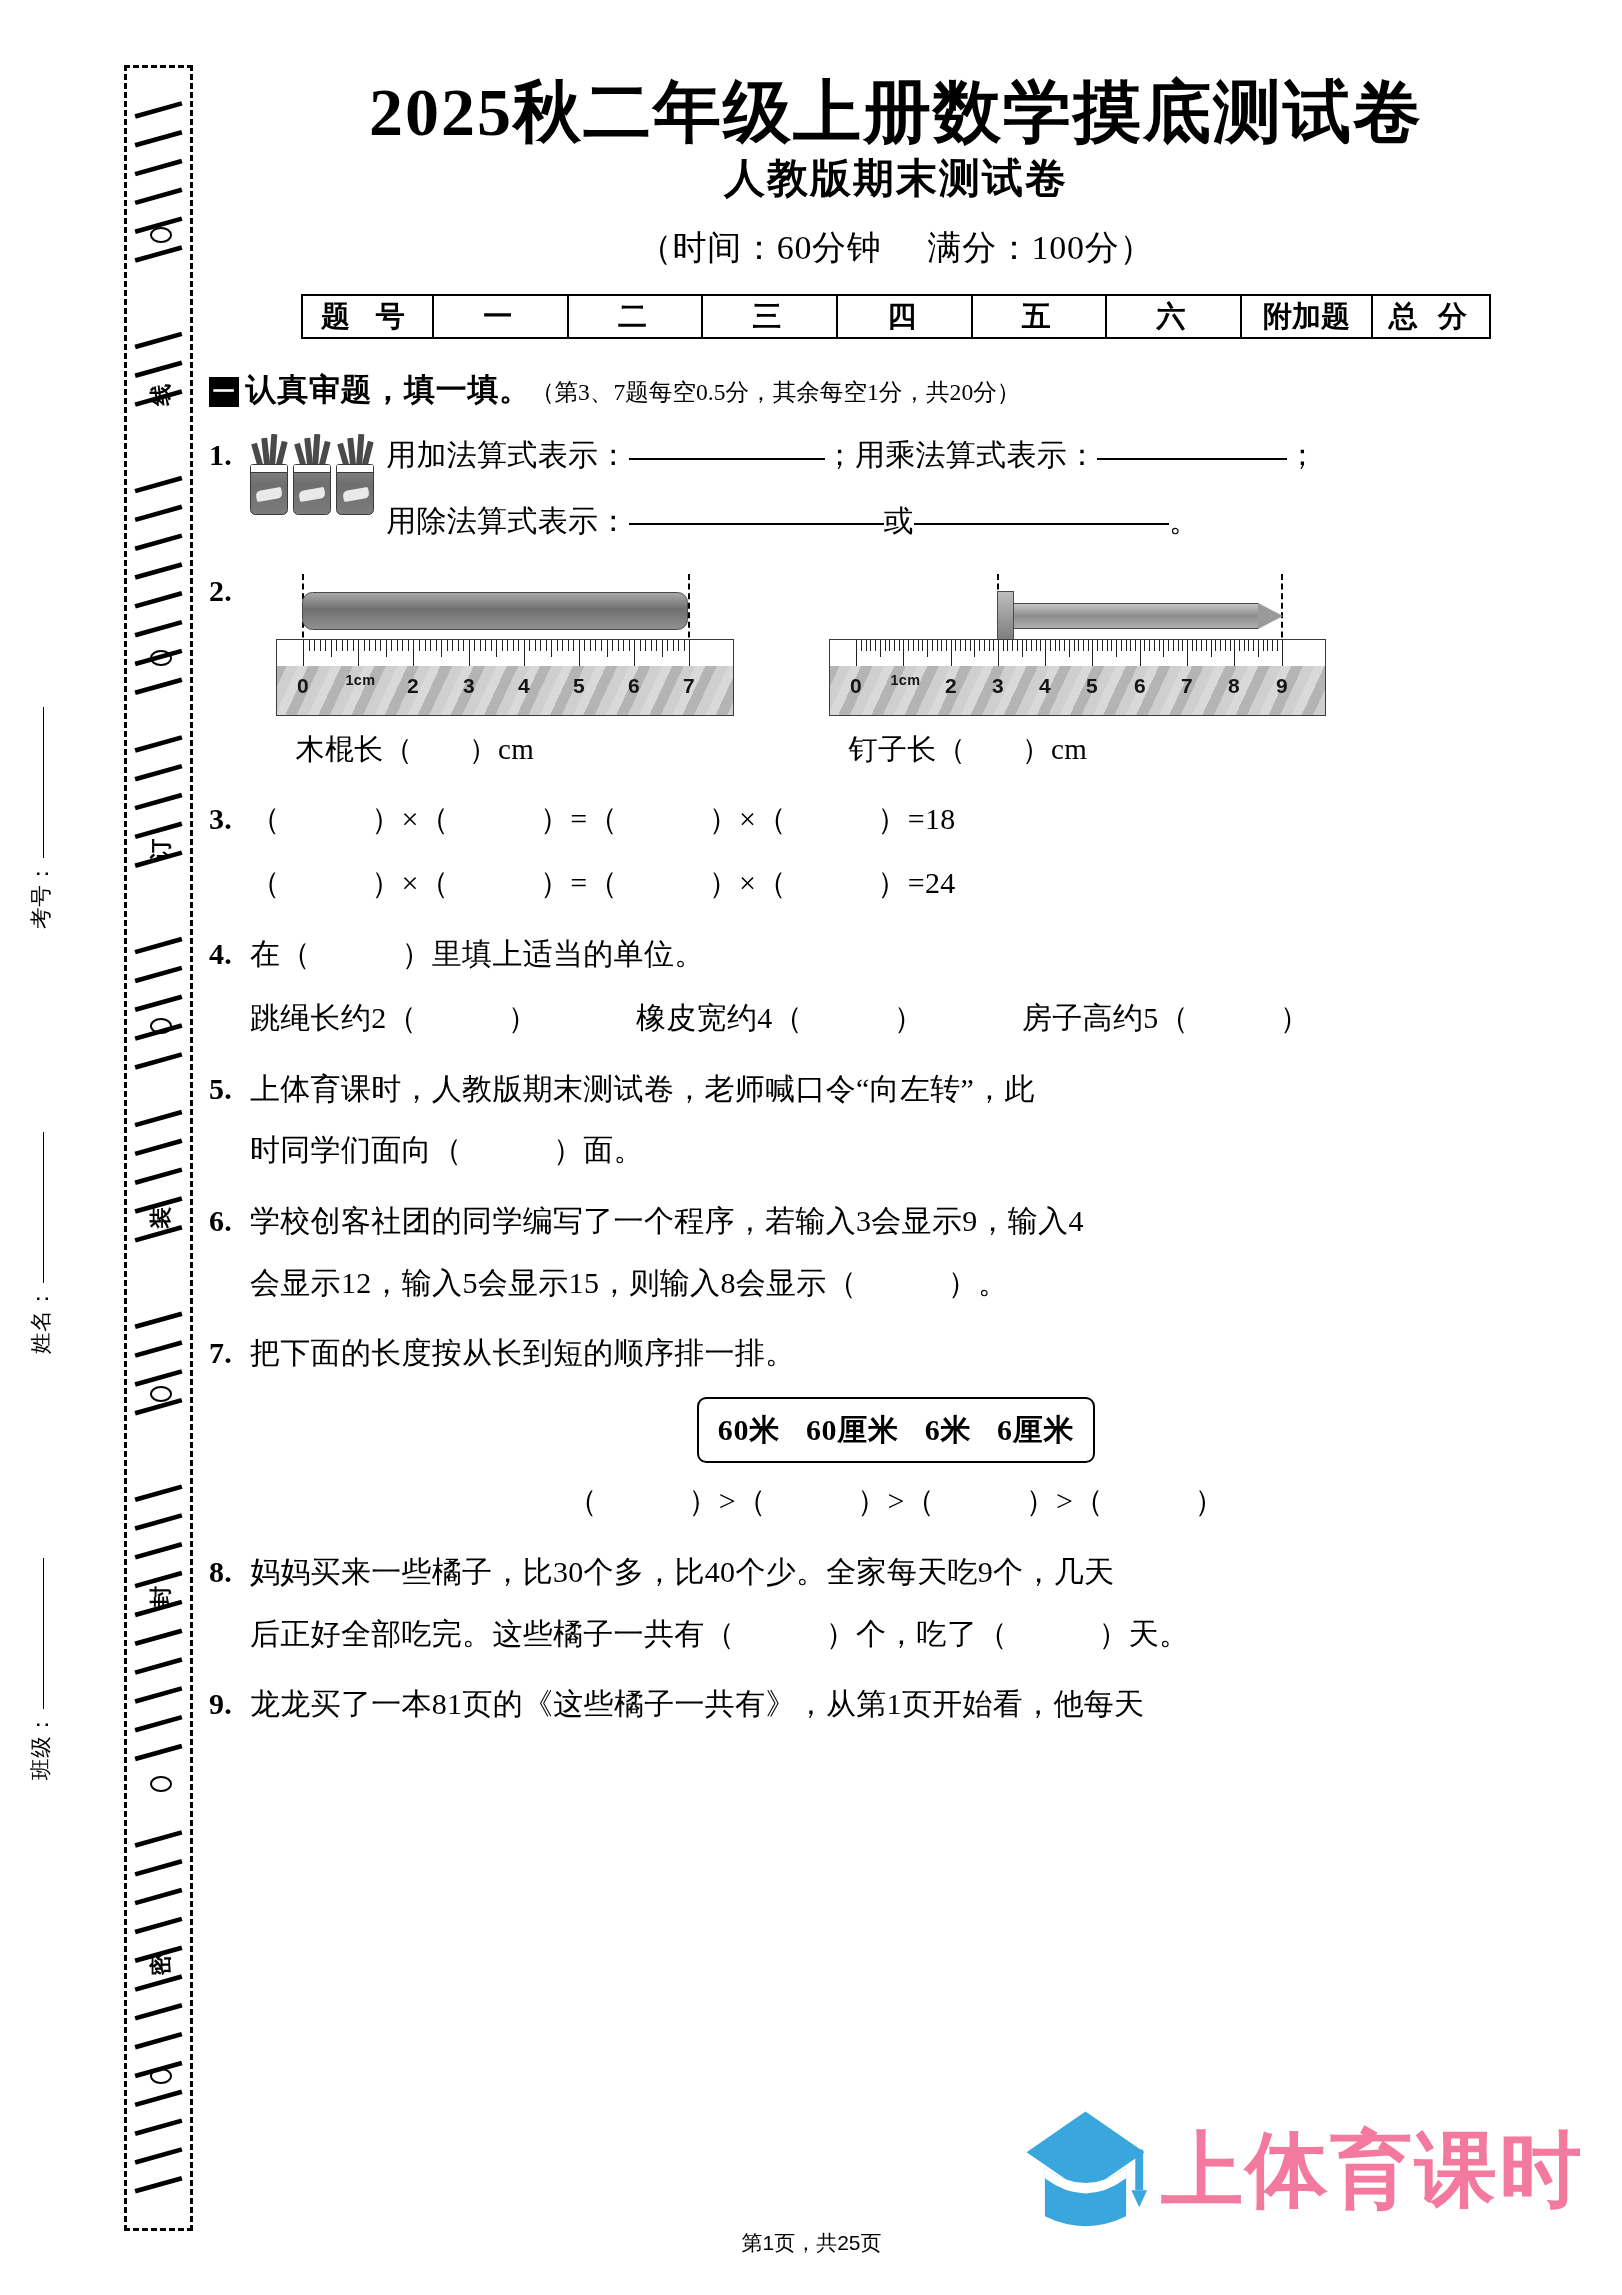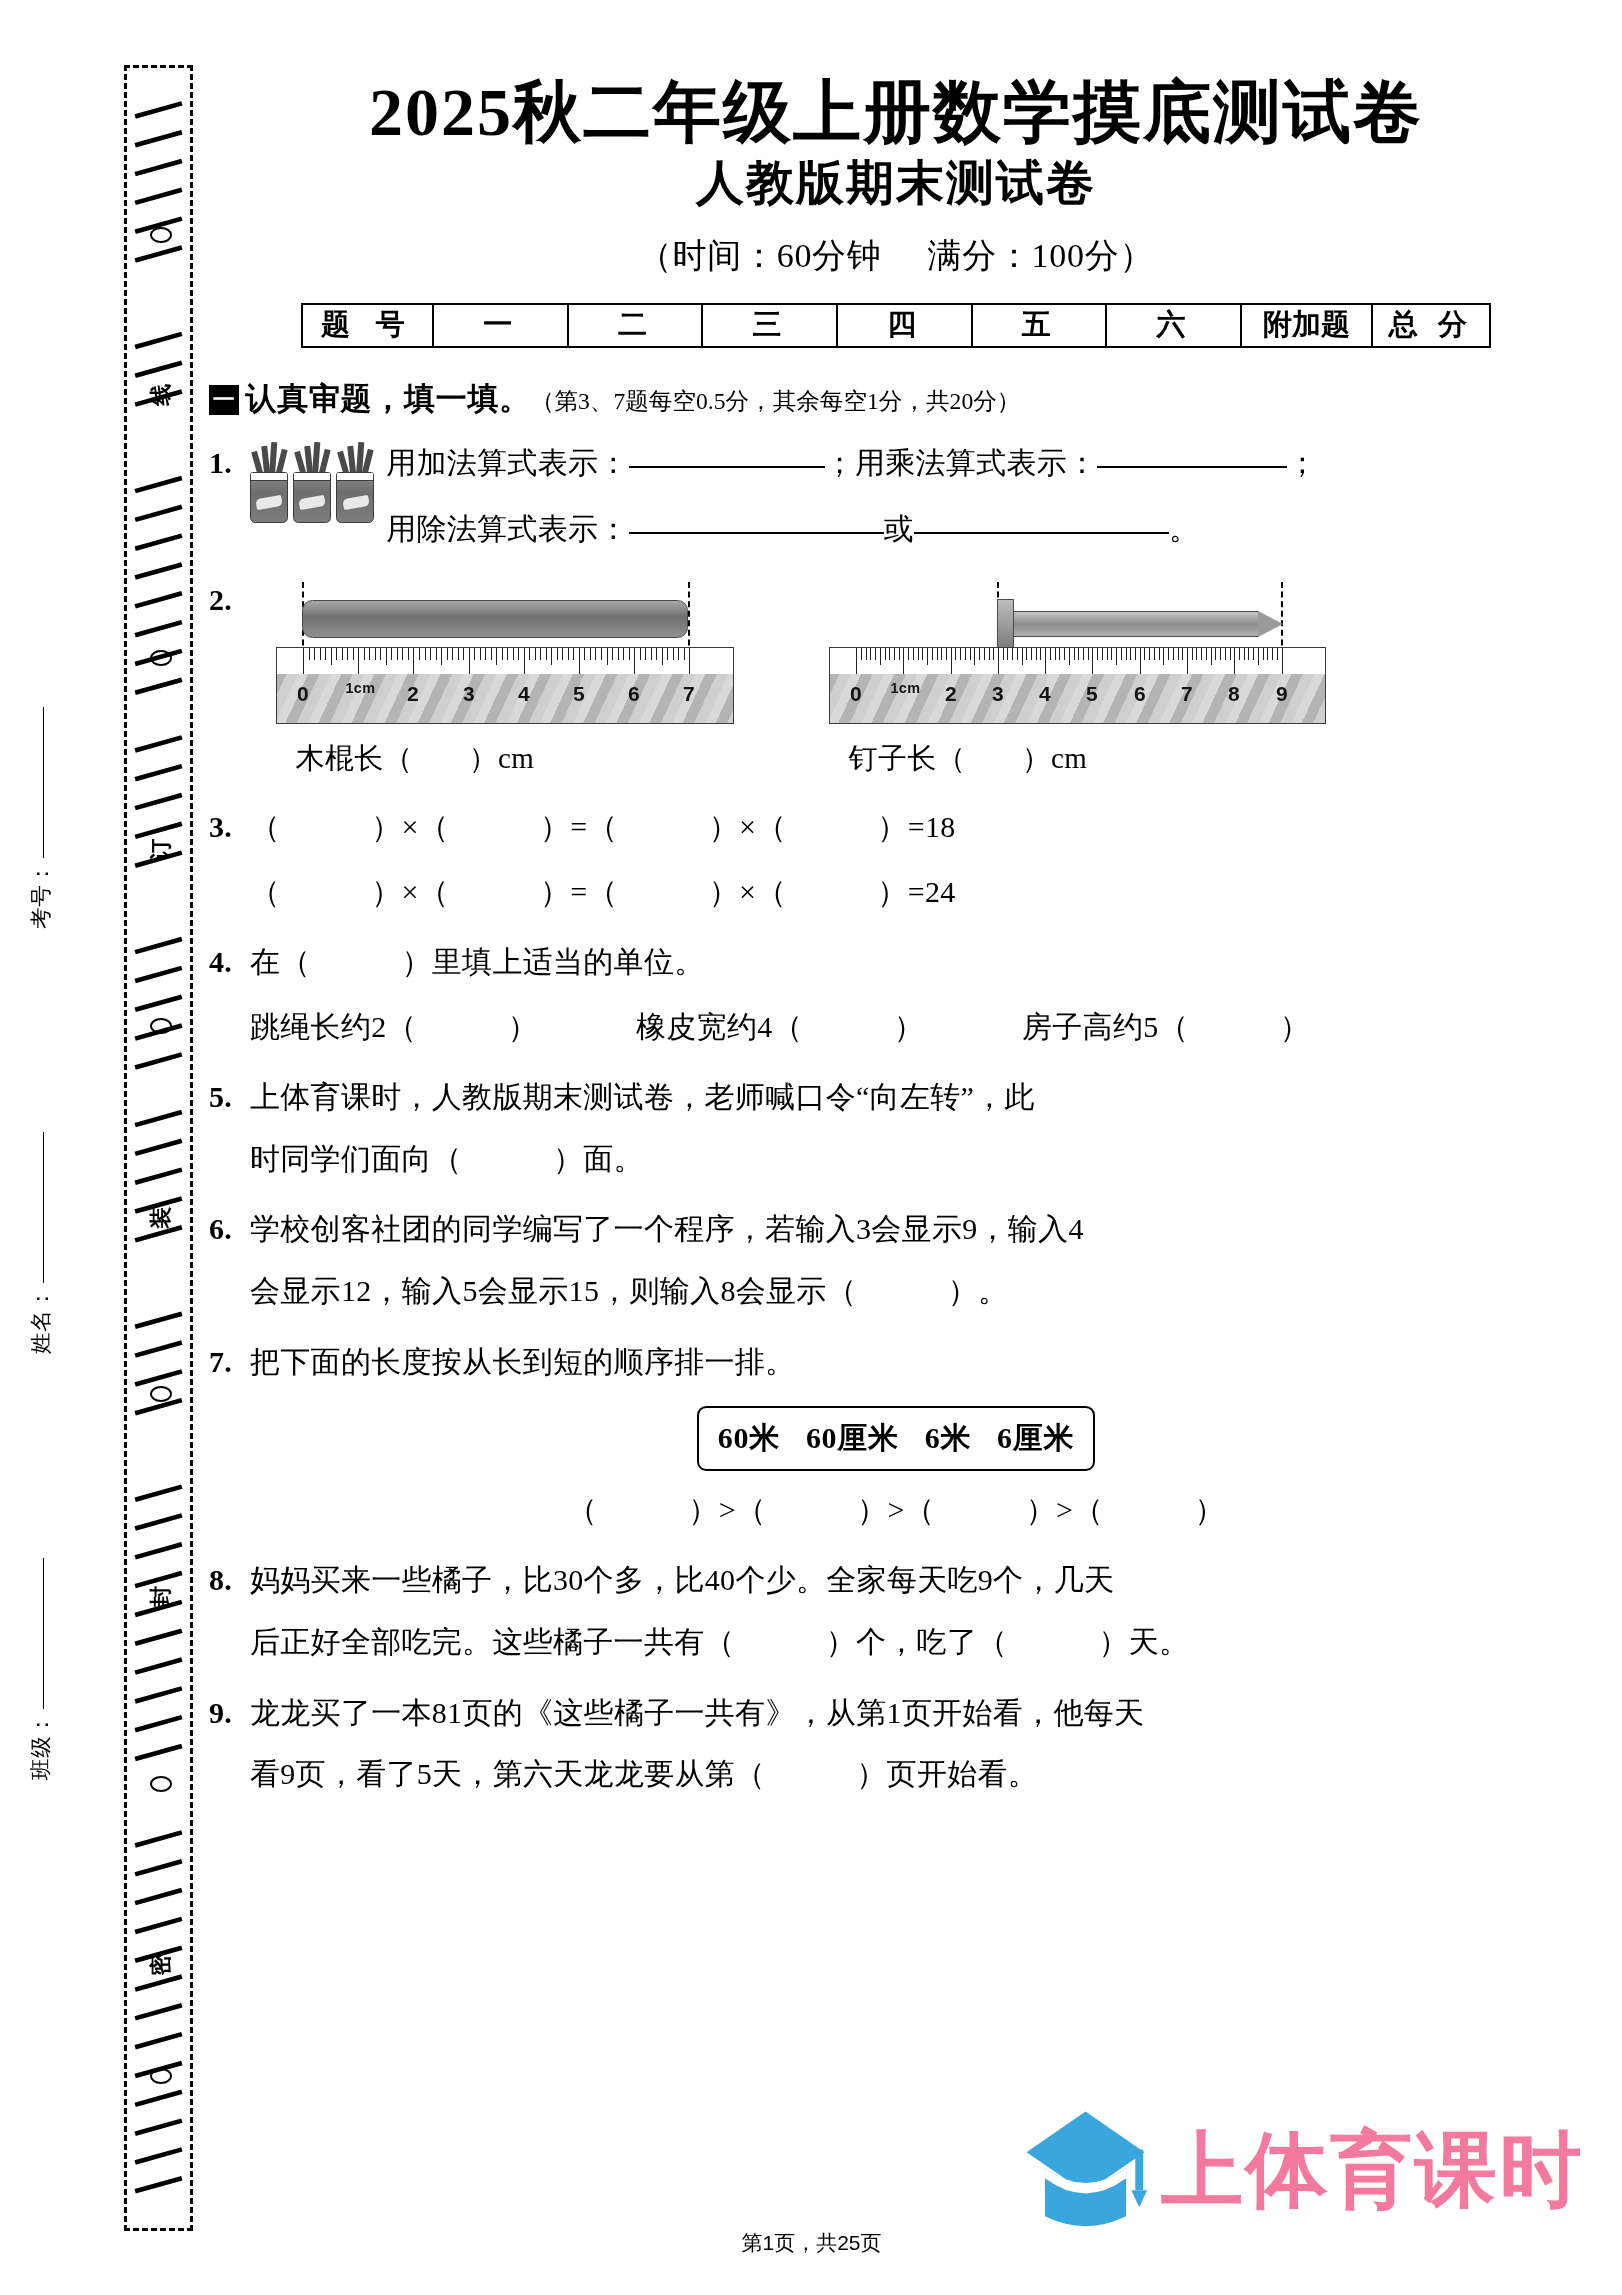--- a/index.html
+++ b/index.html
@@ -87,21 +87,21 @@
   .title-main {
     text-align: center;
     font-size: 68px;
     font-weight: 700;
     letter-spacing: 2px;
     line-height: 1.18;
     font-family: "Liberation Serif", "DejaVu Serif", serif;
   }
   .title-sub {
     text-align: center;
-    font-size: 48px;
+    font-size: 41px;
     font-weight: 700;
     letter-spacing: 2px;
     line-height: 1.2;
     margin-top: 1.3px;
   }
   .title-meta {
     text-align: center;
     font-size: 34px;
     margin-top: 22px;
     letter-spacing: 0.7px;
@@ -750,21 +750,20 @@
       <span class="q-body">妈妈买来一些橘子，比30个多，比40个少。全家每天吃9个，几天</span>
     </div>
     <div class="indent" style="margin-top:13px;">后正好全部吃完。这些橘子一共有（　　　）个，吃了（　　　）天。</div>
   </div>
 
   <div class="q" style="margin-top:22px;">
     <div class="q-row">
       <span class="q-num">9.</span>
       <span class="q-body">龙龙买了一本81页的《这些橘子一共有》，从第1页开始看，他每天</span>
     </div>
-    <div class="indent" style="margin-top:13px;">看9页，看了5天，第六天龙龙要从第（　　　）页开始看。</div>
   </div>
 
 </div>
 
 <div id="watermark">
   <div class="wm-cap">
     <svg viewBox="0 0 200 200" width="131" height="131">
       <path d="M100 10 L190 72 L100 134 L10 72 Z" fill="#39a6dd"></path>
       <path d="M38 96 L38 170 Q100 200 162 170 L162 96 Q100 142 38 96 Z" fill="#39a6dd"></path>
       <path d="M38 96 Q100 142 162 96 L162 112 Q100 158 38 112 Z" fill="#ffffff"></path>

